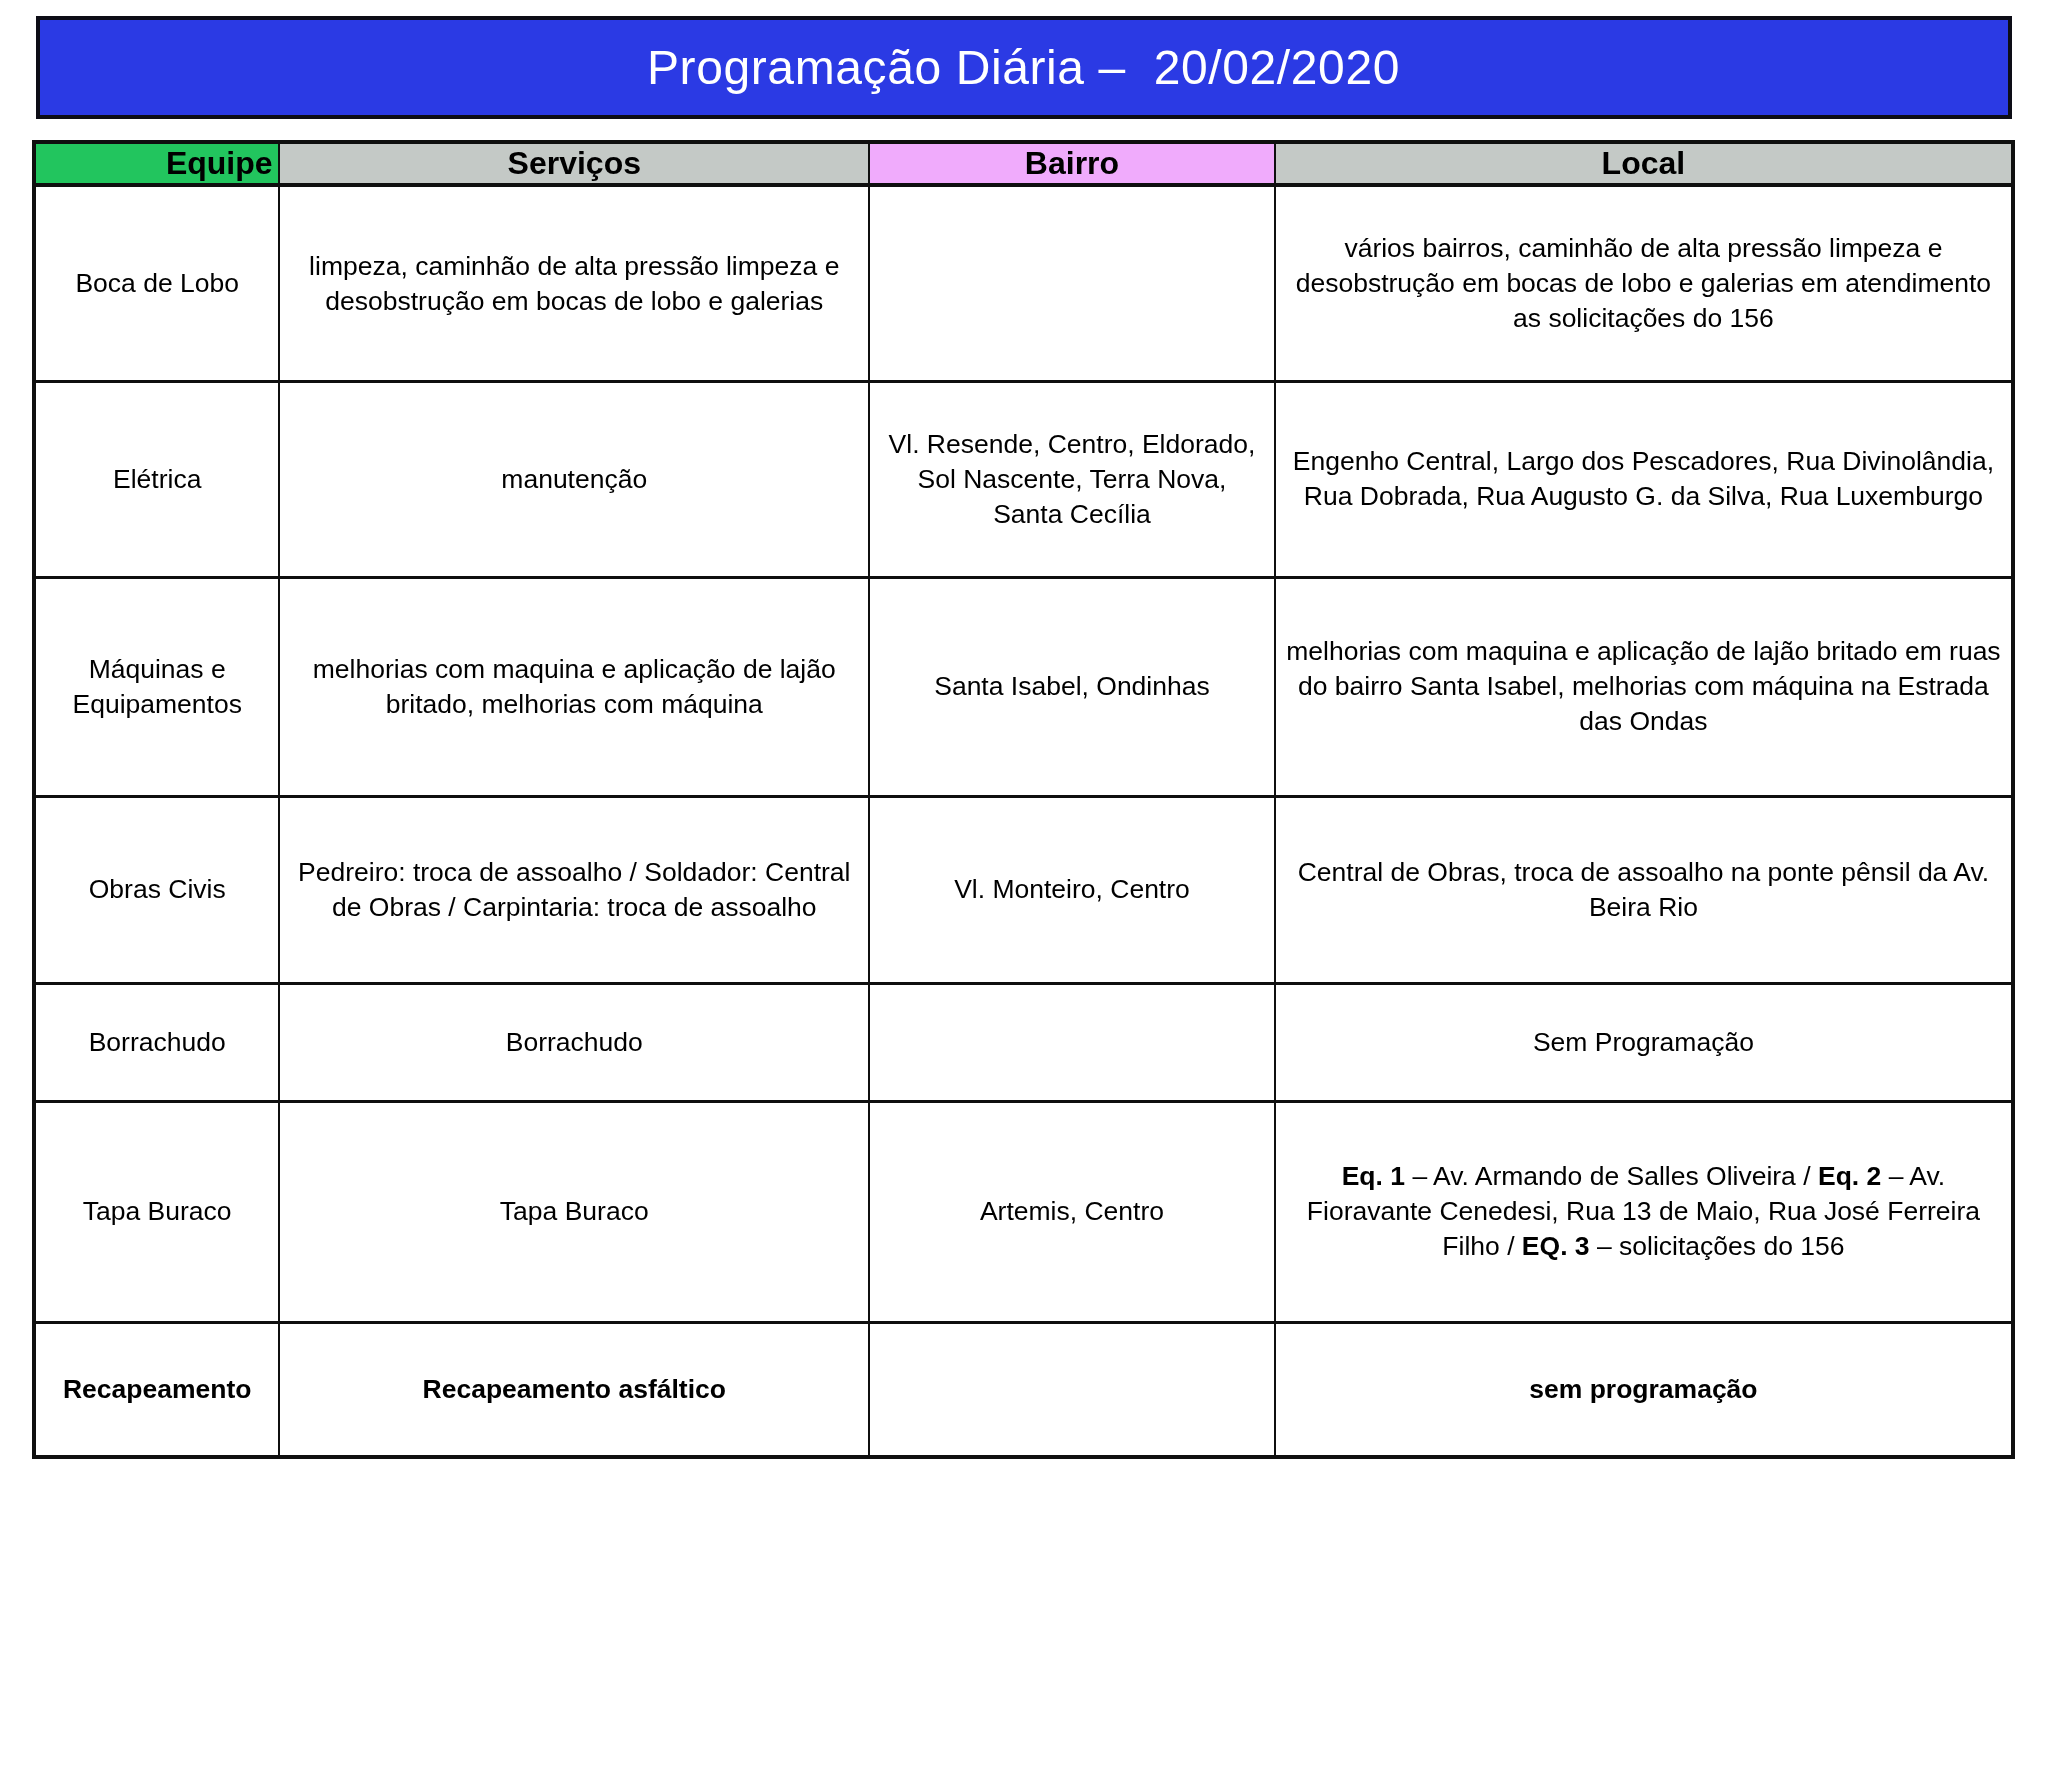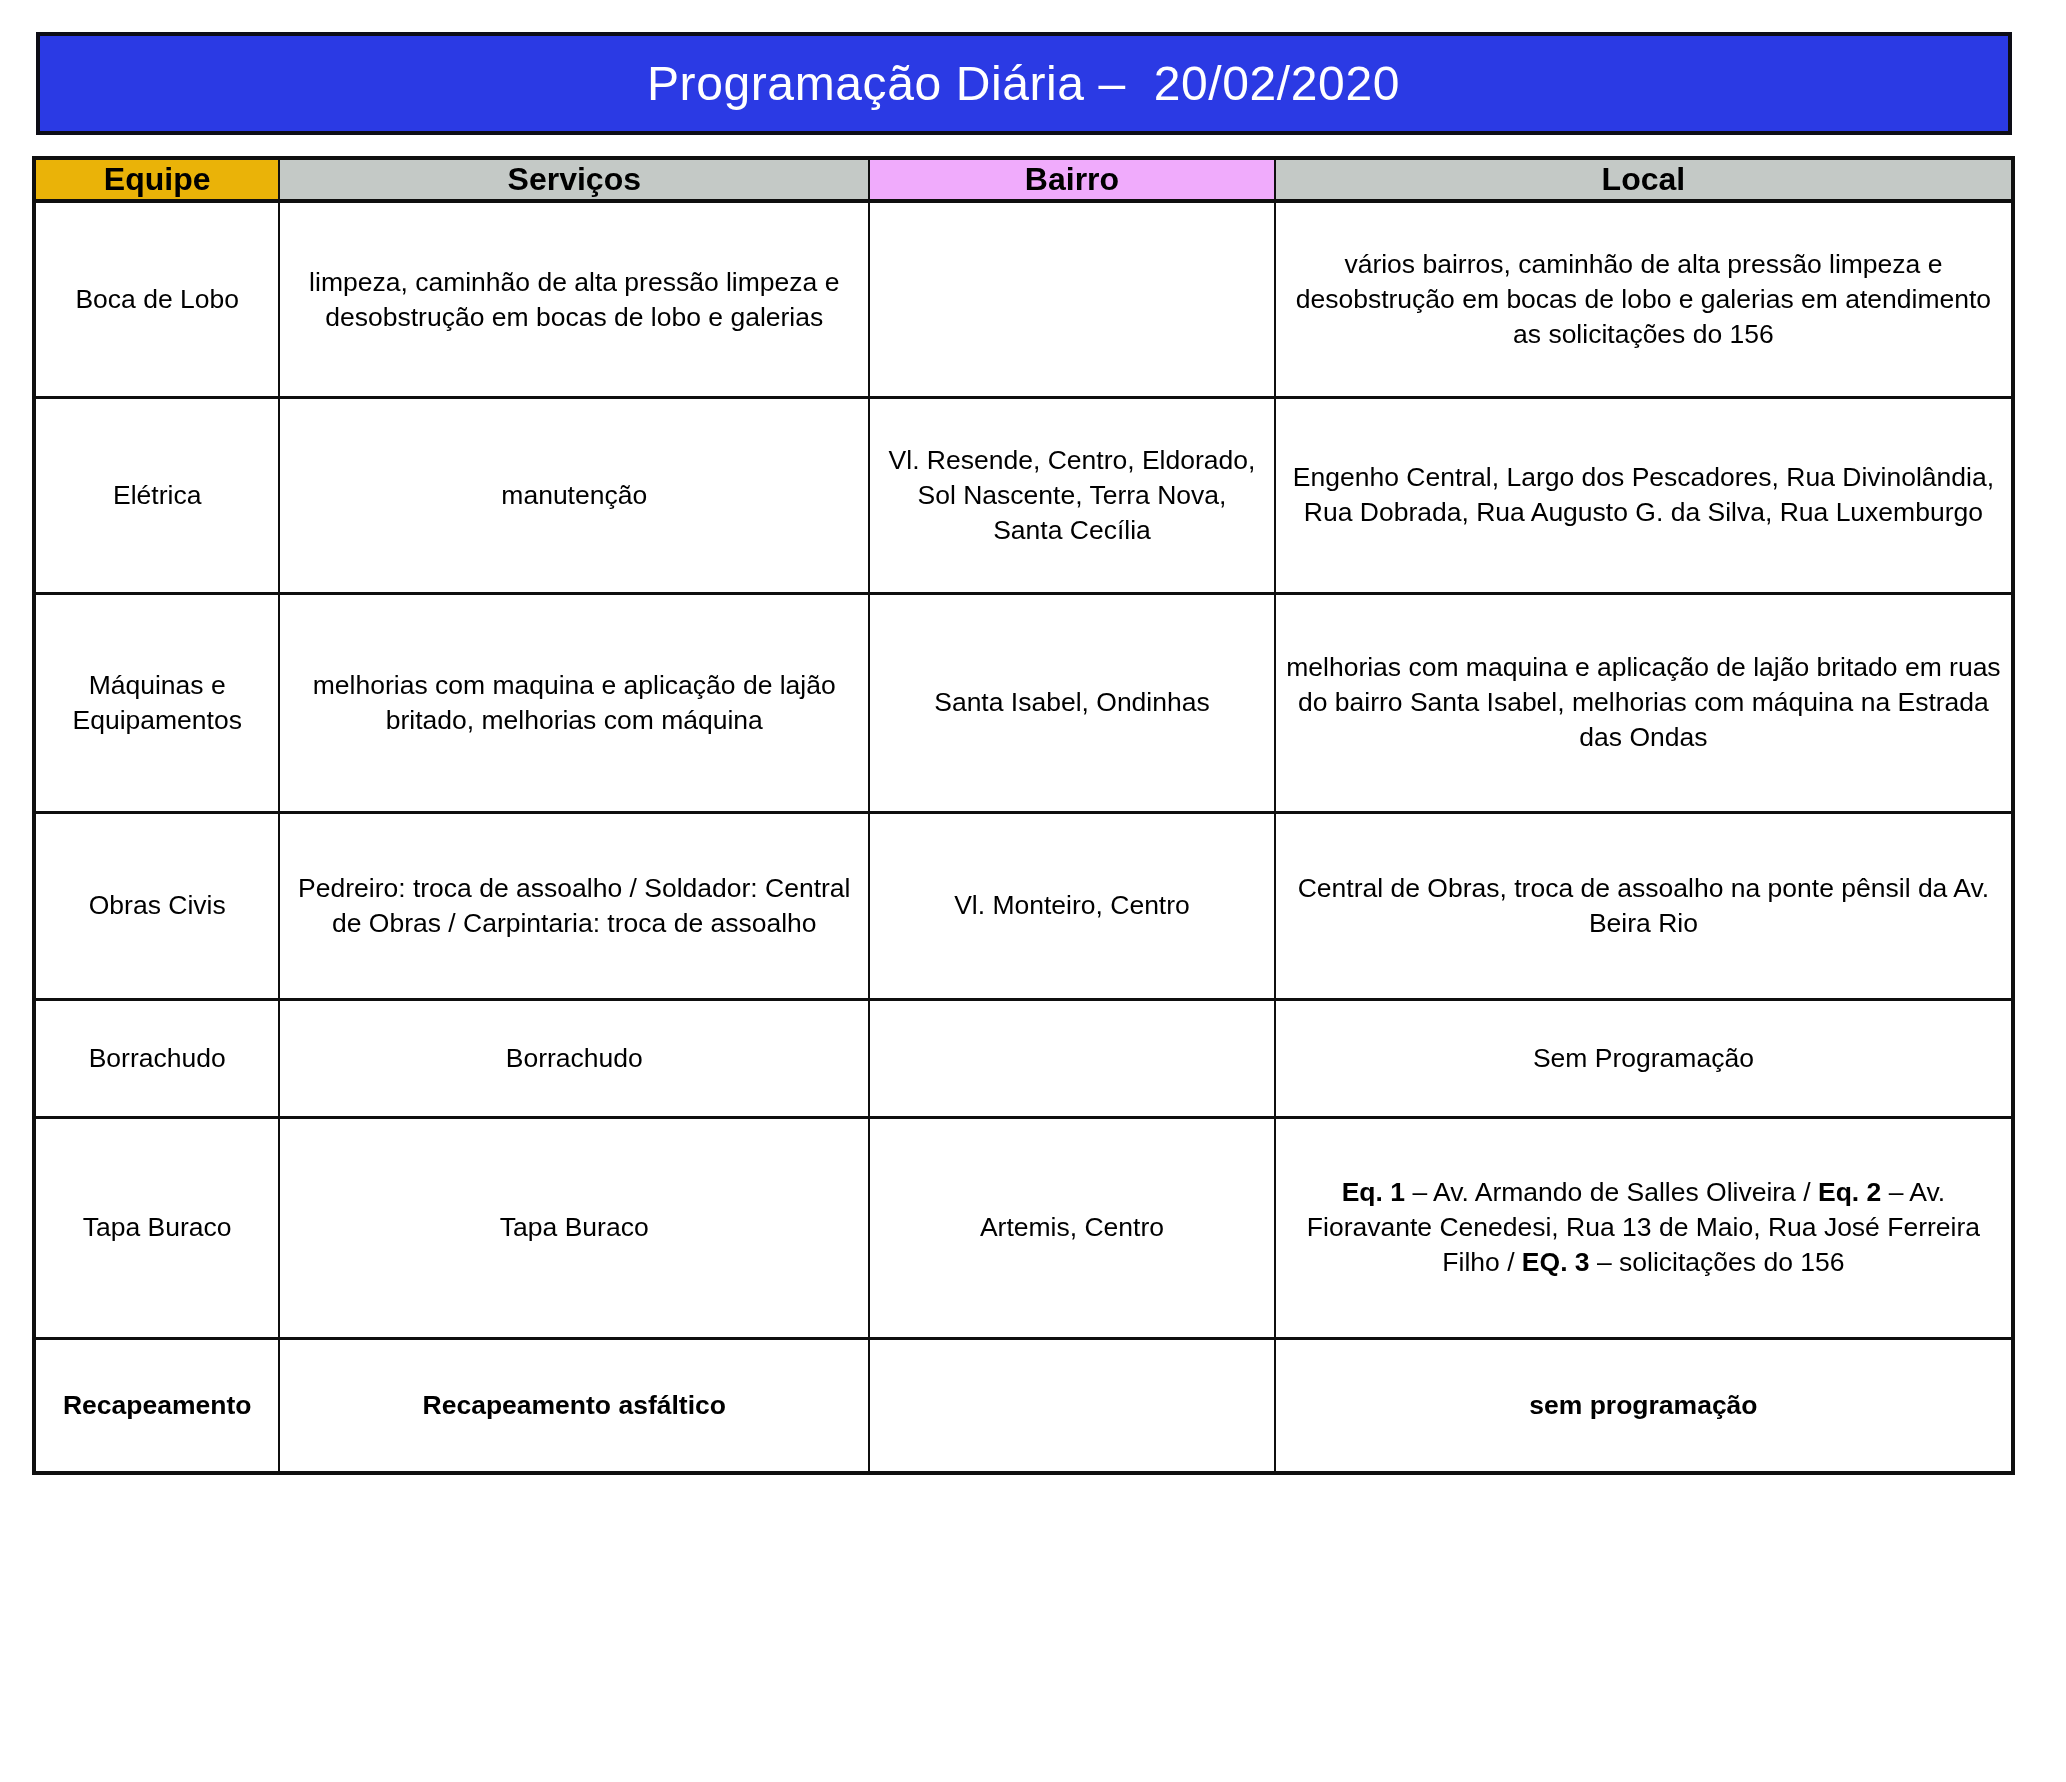--- a/index.html
+++ b/index.html
@@ -1,21 +1,21 @@
 <!DOCTYPE html>
 <html style="font-size:9.2px"><head>
 <meta charset="utf-8">
 <style>
   html,body { margin:0; padding:0; background:#ffffff; }
   body {
     width:2066px; height:1783px;
     font-family:"Liberation Sans", sans-serif;
     color:#000;
   }
-  .page { padding:16px 51px 0 32px;margin-top:16px; }
+  .page { padding:16px 51px 0 32px; }
 
   .title-bar {
     height:95px;
     border:4px solid #0d0d16;
     background:#2b3ae4;
     display:flex; align-items:center; justify-content:center;
     margin:0 3.5px 21px 3.5px;
   }
   .title-bar .title-text {
     color:#ffffff;
@@ -68,21 +68,21 @@
 
   <table class="schedule">
     <colgroup>
       <col class="col-equipe">
       <col class="col-servicos">
       <col class="col-bairro">
       <col class="col-local">
     </colgroup>
     <thead>
       <tr>
-          <th style="background: #eab308;">Equipe</th>
+          <th style="background: #22c55e; text-align: right;">Equipe</th>
           <th style="background: rgb(196, 201, 198);">Serviços</th>
           <th style="background: #f0abfc;">Bairro</th>
           <th style="background: rgb(196, 201, 198);">Local</th>
         </tr>
     </thead>
     <tbody>
         <tr style="height: 196px;">
           <td>Boca de Lobo</td>
           <td>limpeza, caminhão de alta pressão limpeza e desobstrução em bocas de lobo e galerias</td>
           <td></td>

